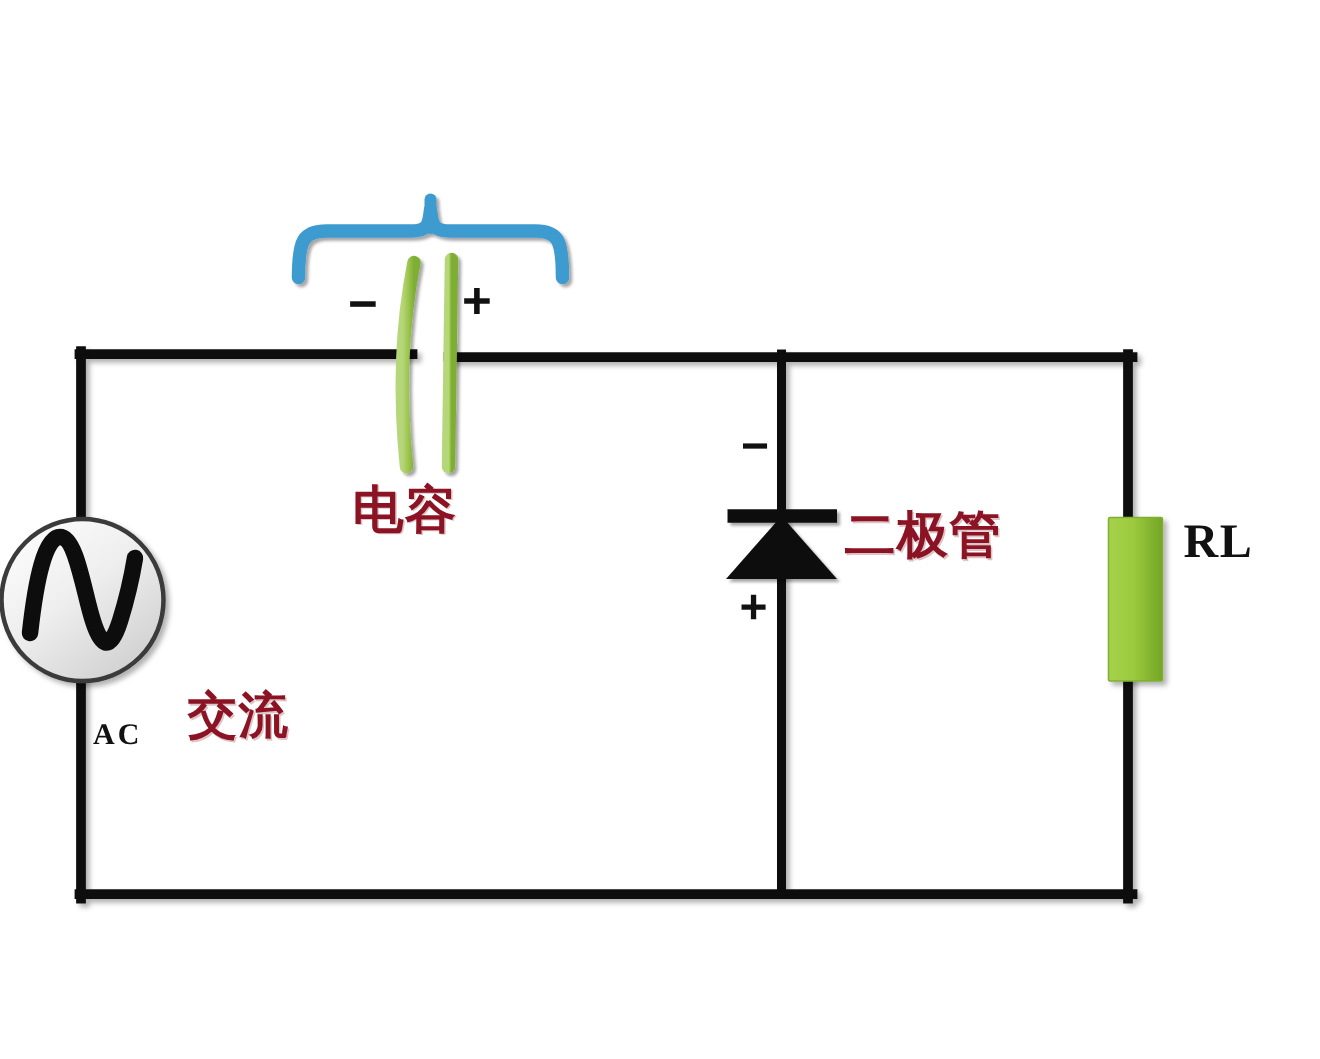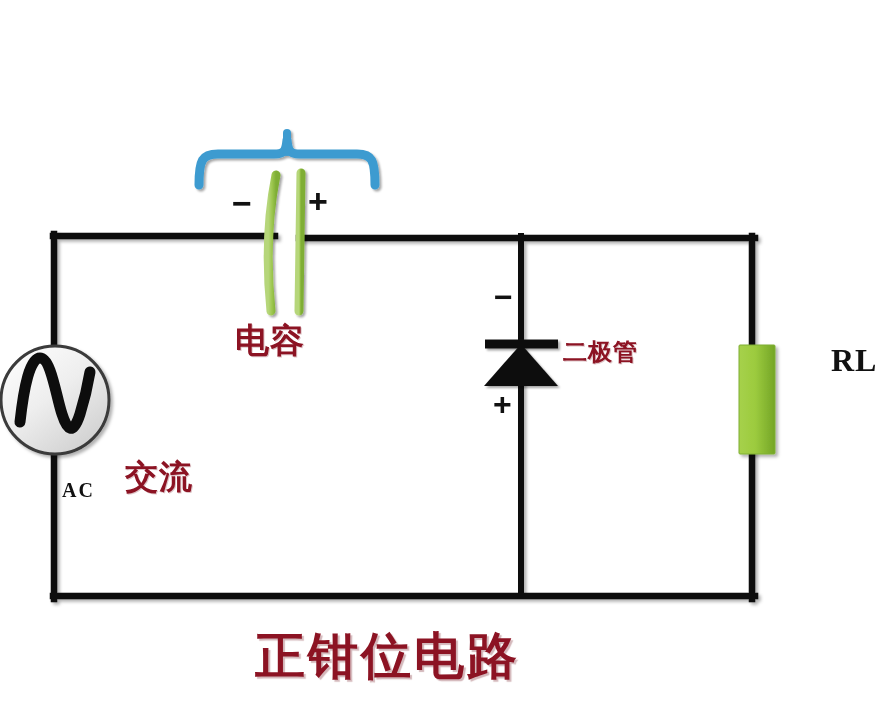--- a/index.html
+++ b/index.html
@@ -36,37 +36,36 @@
   .cap-sign    { font-size: 34px; }
   .diode-sign  { font-size: 32px; }
 
   .cn-red {
     color: #8c1323;
     font-family: Liberation Sans, sans-serif;
     font-weight: 700;
     text-shadow: 1px 1px 0 rgba(120,20,30,0.25);
   }
   .lbl-cap     { font-size: 34px; letter-spacing: 1px; }
-  .lbl-diode   { font-size: 24px; letter-spacing: 1px; }
+  .lbl-diode   { font-size: 34px; letter-spacing: 1px; }
   .lbl-ac-cn   { font-size: 33px; letter-spacing: 1px; }
 
   .lbl-ac-en {
     font-family: "Liberation Serif", "DejaVu Serif", serif;
     font-weight: 700;
     font-size: 20px;
     color: #111111;
     letter-spacing: 2px;
   }
   .lbl-rl {
     font-family: "Liberation Serif", "DejaVu Serif", serif;
     font-weight: 700;
     font-size: 32px;
     color: #111111;
     letter-spacing: 1px;
-    margin-left: 42px;
   }
   .title-text {
     font-family: "DejaVu Sans", "Liberation Sans", sans-serif;
     font-weight: 700;
     font-size: 50px;
     color: #8c1323;
     letter-spacing: 3px;
     text-shadow: 2px 2px 1px rgba(110,15,25,0.3);
   }
 </style>
@@ -165,15 +164,14 @@
   <div class="lbl sign diode-sign" style="left:493px; top:388px;">+</div>
 
   <div class="lbl cn-red lbl-diode" style="left:563px; top:340px;">二极管</div>
 
   <div class="lbl lbl-ac-en" style="left:62px; top:480px;">AC</div>
 
   <div class="lbl cn-red lbl-ac-cn" style="left:125px; top:460px;">交流</div>
 
   <div class="lbl lbl-rl" style="left:789px; top:344px;">RL</div>
 
-  <div class="lbl title-text" style="left:255px; top:631px;">正钳位电路</div>
 
 </div>
 
 </body></html>

